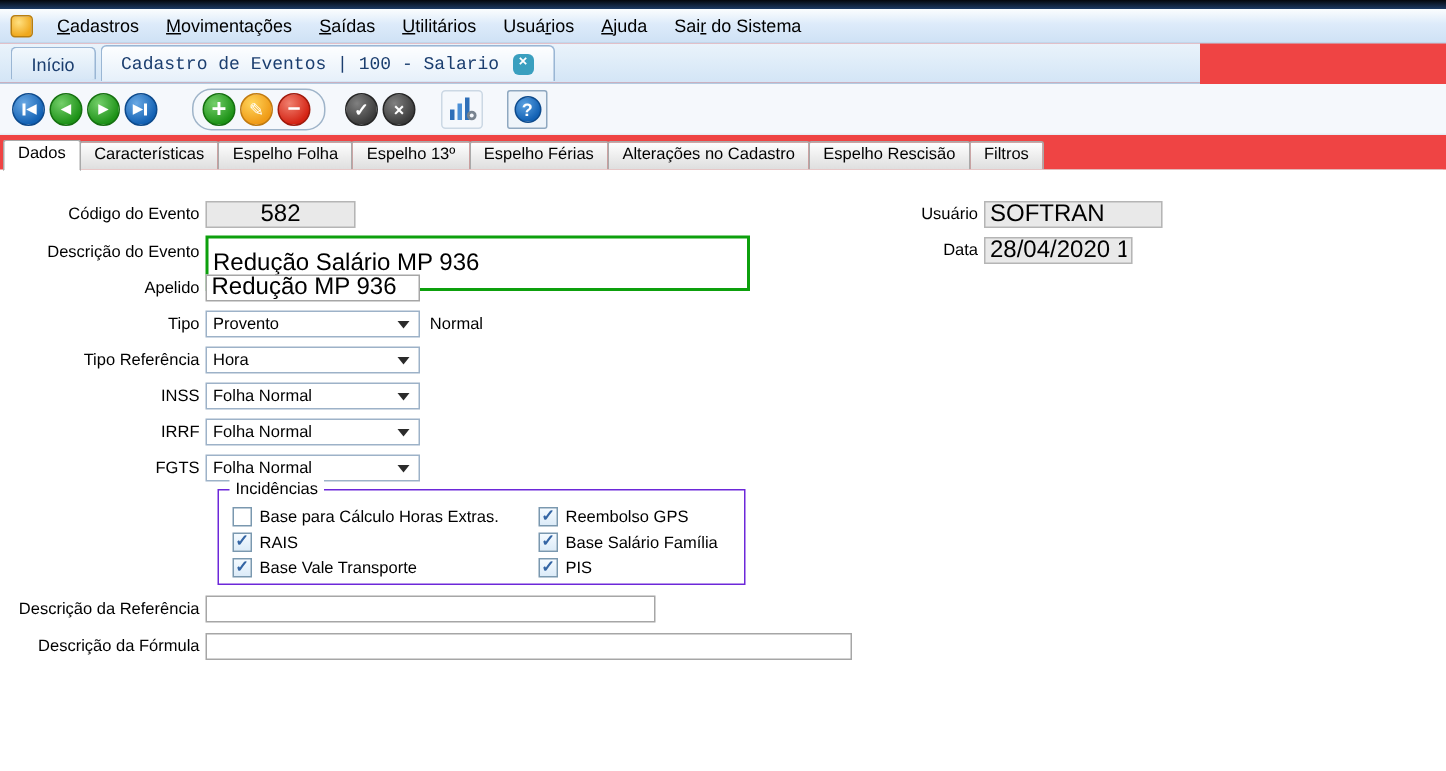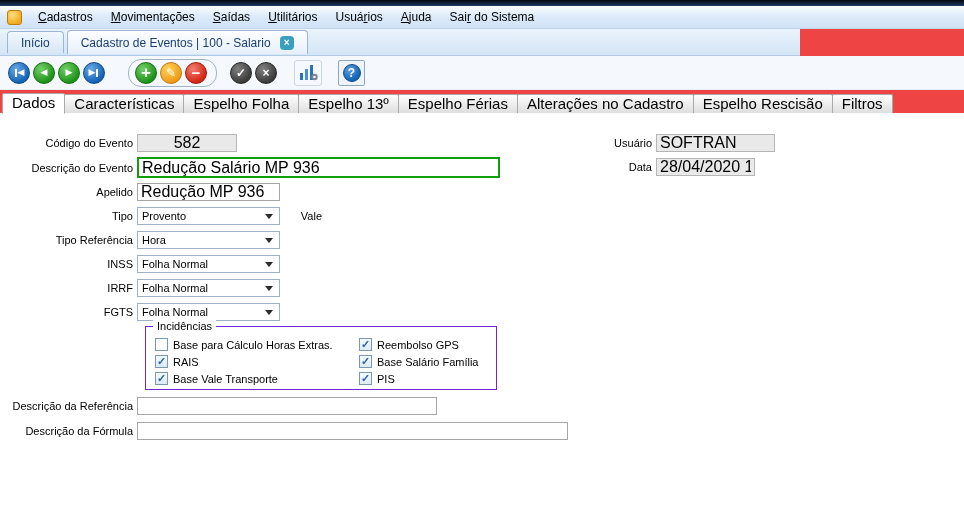--- a/index.html
+++ b/index.html
@@ -20,21 +20,21 @@
   .menu-item{padding:3px 9px;font-size:12px;color:#000;white-space:nowrap;cursor:default;}
   .accesskey{text-decoration:underline;}
 
   
   .tabrow{position:absolute;top:29px;left:0;width:800px;height:27px;
     background:linear-gradient(#eaf3fb,#d3e5f6);
     border-bottom:1px solid #b3cbe2;display:flex;align-items:center;padding-left:7px;}
   .tab{height:22px;display:flex;align-items:center;padding:0 13px;font-size:12px;color:#1b3e6f;
     border:1px solid #9ab6d4;border-bottom:none;border-radius:4px 4px 0 0;
     background:linear-gradient(#f2f8fd,#d7e7f6);margin-right:3px;white-space:nowrap;}
-  .tab.active{height:24px;background:linear-gradient(#fdfeff,#e6f0fa);}
+  .tab.active{height:24px;background:linear-gradient(#fdfeff,#e6f0fa);font-family:Liberation Mono, monospace;}
   .closeicon{width:14px;height:14px;border-radius:4px;margin-left:9px;background:#3a9fbf;
     color:#fff;font-size:10px;font-weight:bold;display:flex;align-items:center;justify-content:center;line-height:1;}
 
   
   .toolbar{position:absolute;top:56px;left:0;width:964px;height:34px;background:#f5f8fc;
     display:flex;align-items:center;padding-left:8px;border-bottom:1px solid #e7edf4;}
   .tgroup{display:flex;align-items:center;}
   #nav-group{margin-right:20px;}
   .crudwrap{display:flex;align-items:center;border:1px solid #9fb4c9;border-radius:13px;
     padding:2px 6px;margin-right:13px;}
@@ -53,32 +53,32 @@
     border:1px solid #ccd8e4;border-radius:3px;background:#f5f8fc;margin-right:16px;}
   .helpbtn{width:27px;height:26px;display:flex;align-items:center;justify-content:center;
     border:1px solid #8fa8c0;border-radius:2px;background:#eef4fa;}
   .helpcircle{width:18px;height:18px;border-radius:50%;display:flex;align-items:center;justify-content:center;
     background:radial-gradient(circle at 35% 30%,#5aa0e0,#1261b4 72%);border:1px solid #0d4a8c;
     color:#fff;font-size:12px;font-weight:bold;}
 
   
   .pagetabs{position:absolute;top:92px;left:2px;width:960px;height:22px;
     display:flex;align-items:flex-end;border-bottom:1px solid #a0a0a0;}
-  .ptab{height:19px;line-height:17px;padding:0 9px;font-size:15px;color:#000;white-space:nowrap;
+  .ptab{height:19px;line-height:17px;padding:0 9px;font-size:11px;color:#000;white-space:nowrap;
     border:1px solid #a9a9a9;border-bottom:none;border-radius:2px 2px 0 0;
     background:linear-gradient(#fefefe,#ececec 55%,#dedede);margin-right:-1px;cursor:default;}
   .ptab.active{height:21px;background:#fff;position:relative;z-index:2;margin-bottom:-1px;
     border-bottom:1px solid #fff;}
 
   
   .form{position:absolute;top:113px;left:0;width:964px;height:401px;background:#fff;font-size:11px;}
   .flabel{position:absolute;text-align:right;color:#000;white-space:nowrap;}
   .field{position:absolute;height:18px;border:1px solid #a6a6a6;background:#fff;display:flex;align-items:center;}
   .field.readonly{background:#e9e9e9;border-color:#b5b5b5;}
-  .field.focus{border:2px solid #0da00d;height:21px;}
+  .field.focus{border:2px solid #0da00d;height:37px;}
   .fval{border:none;outline:none;width:100%;height:100%;background:transparent;
     font-family:"Liberation Sans",sans-serif;font-size:16px;color:#000;padding:0 3px;}
   .fval.center{text-align:center;}
   .combo{position:absolute;height:18px;border:1px solid #9db2c8;background:#fff;
     display:flex;align-items:center;padding:0 4px;}
   .combo-text{font-size:11px;color:#000;white-space:nowrap;}
   .combo-arrow{width:0;height:0;border-left:4px solid transparent;border-right:4px solid transparent;
     border-top:5px solid #2b2b2b;margin-left:auto;margin-right:2px;}
 
   
@@ -210,21 +210,21 @@
     <span class="flabel" style="left:0;top:73px;width:133px;">Apelido</span>
     <div class="field" style="left:137px;top:70px;width:143px;">
       <input class="fval" value="Redução MP 936" style="">
     </div>
 
     <span class="flabel" style="left:0;top:97px;width:133px;">Tipo</span>
     <div class="combo" style="left:137px;top:94px;width:143px;">
       <span class="combo-text">Provento</span>
       <span class="combo-arrow"></span>
     </div>
-    <span class="flabel" style="left:282px;top:97px;width:40px;">Vale</span>
+    <span class="flabel" style="left:282px;top:97px;width:40px;">Normal</span>
 
     <span class="flabel" style="left:0;top:121px;width:133px;">Tipo Referência</span>
     <div class="combo" style="left:137px;top:118px;width:143px;">
       <span class="combo-text">Hora</span>
       <span class="combo-arrow"></span>
     </div>
 
     <span class="flabel" style="left:0;top:145px;width:133px;">INSS</span>
     <div class="combo" style="left:137px;top:142px;width:143px;">
       <span class="combo-text">Folha Normal</span>

